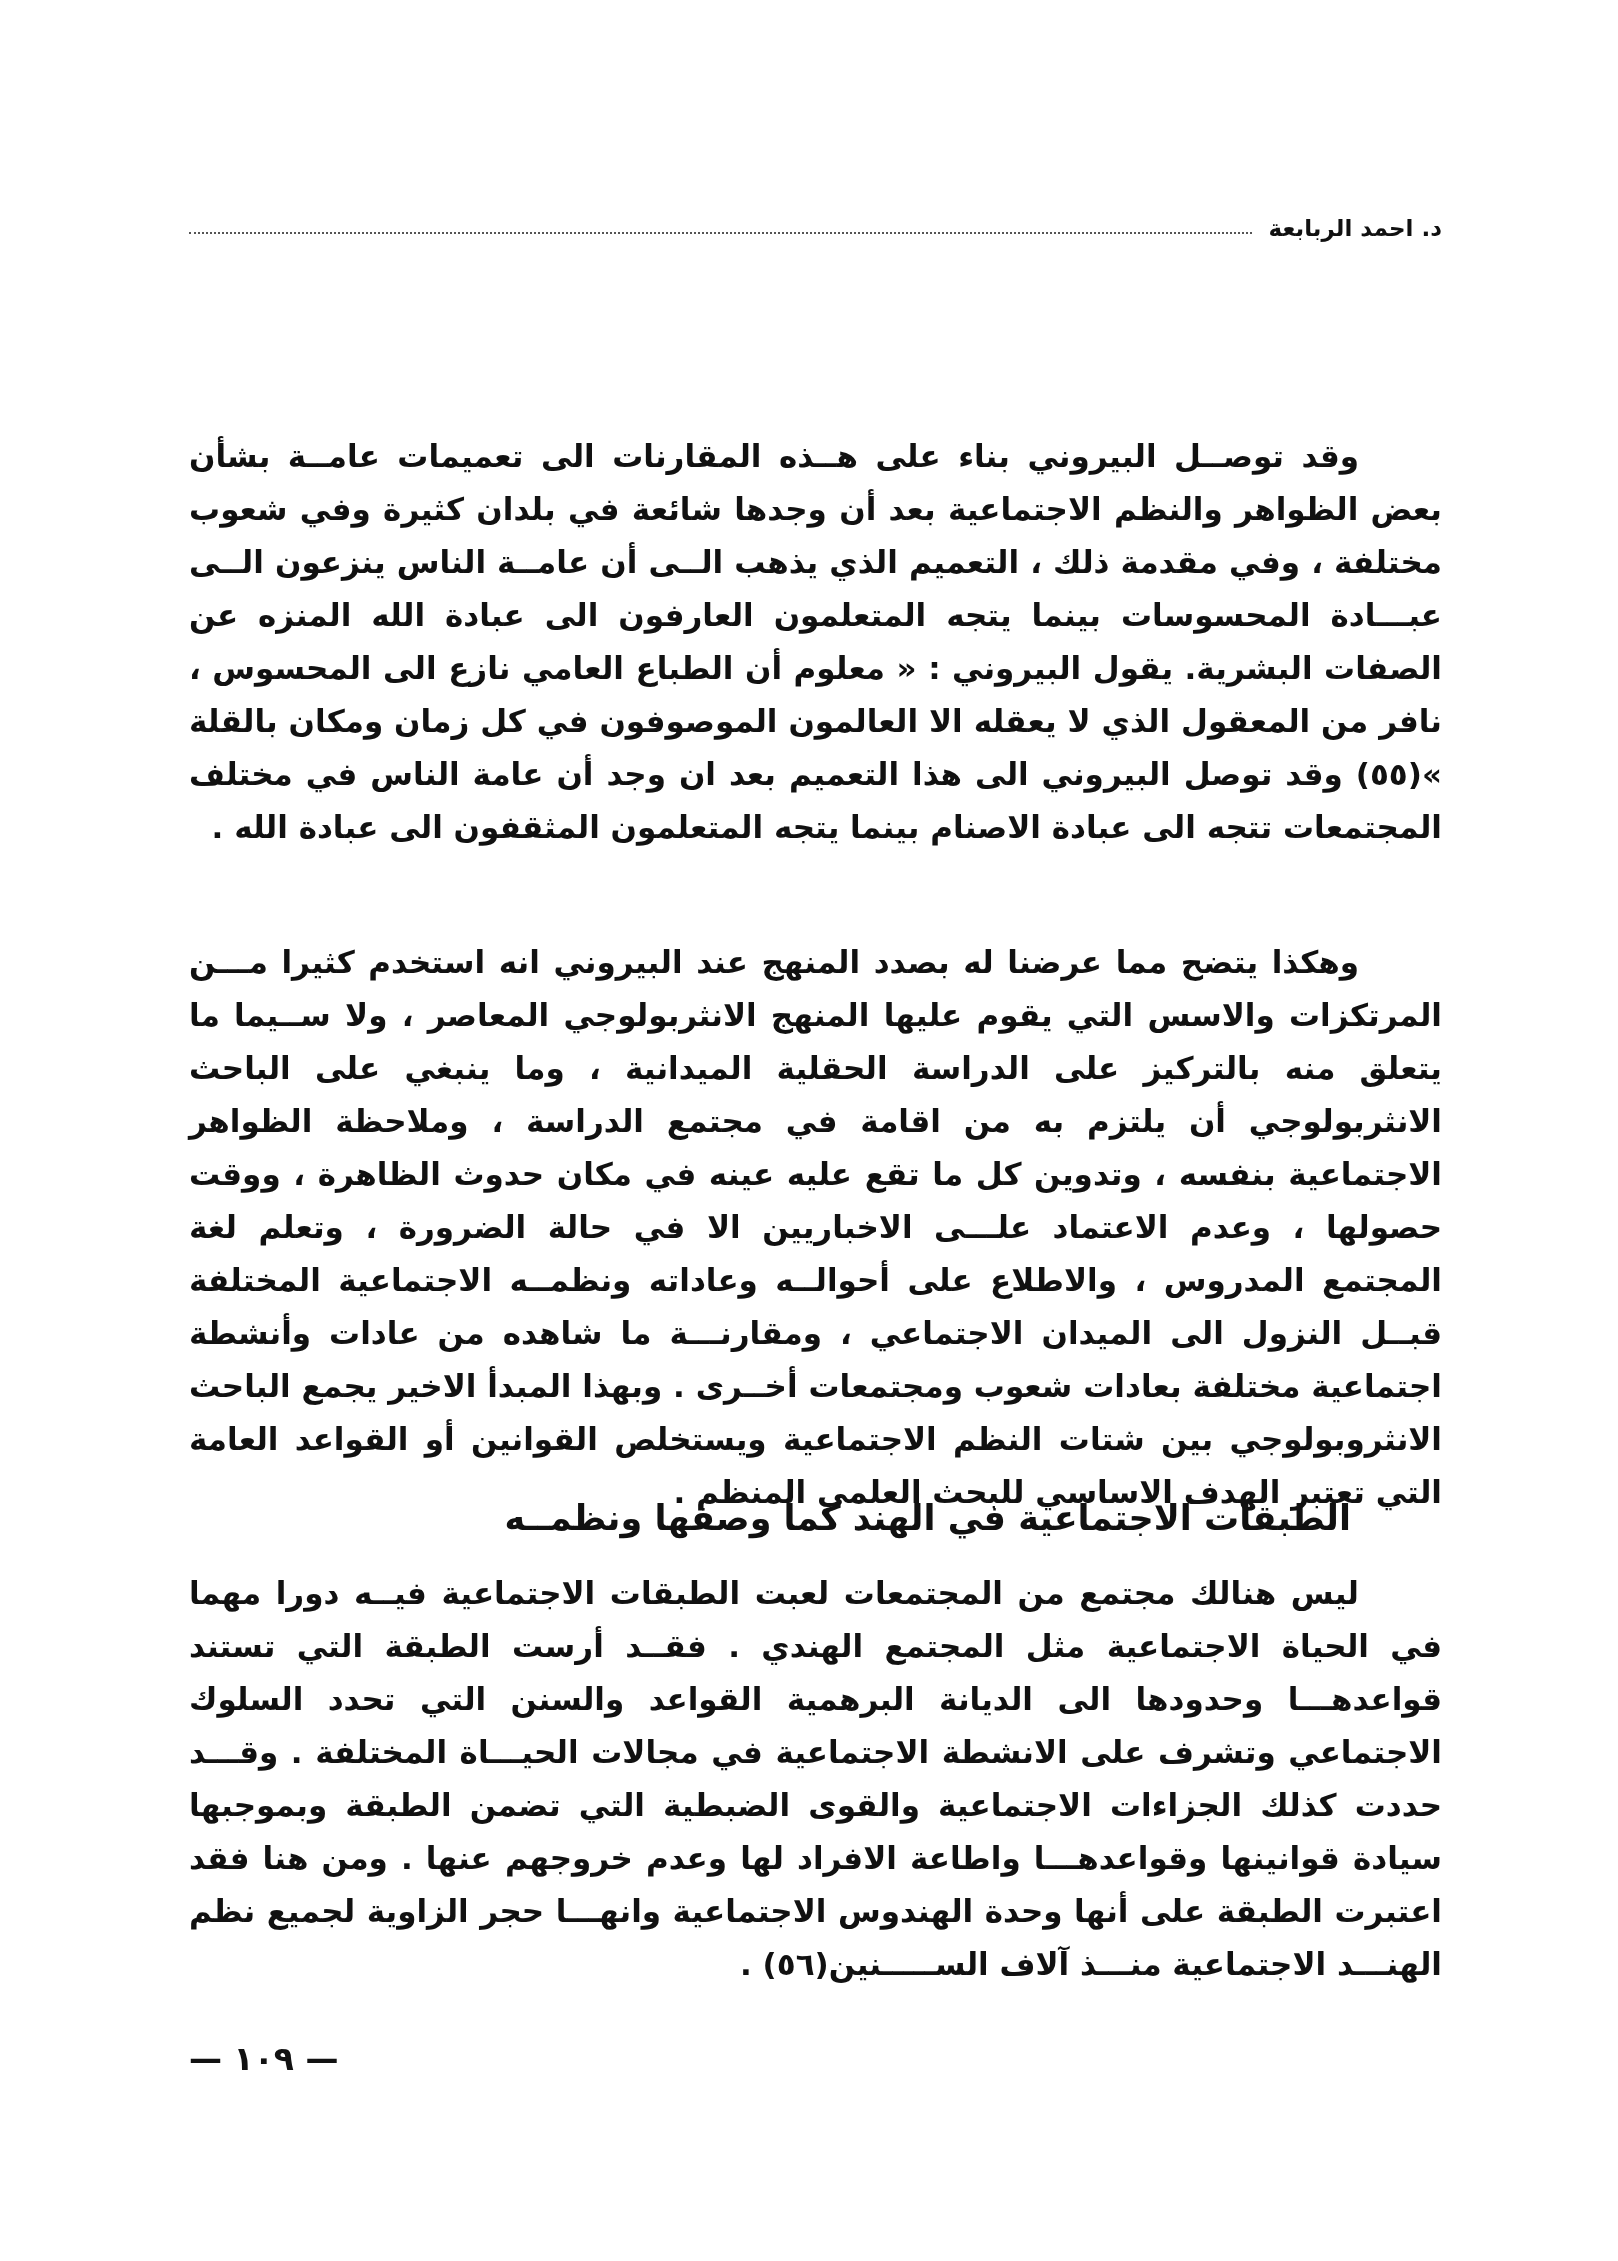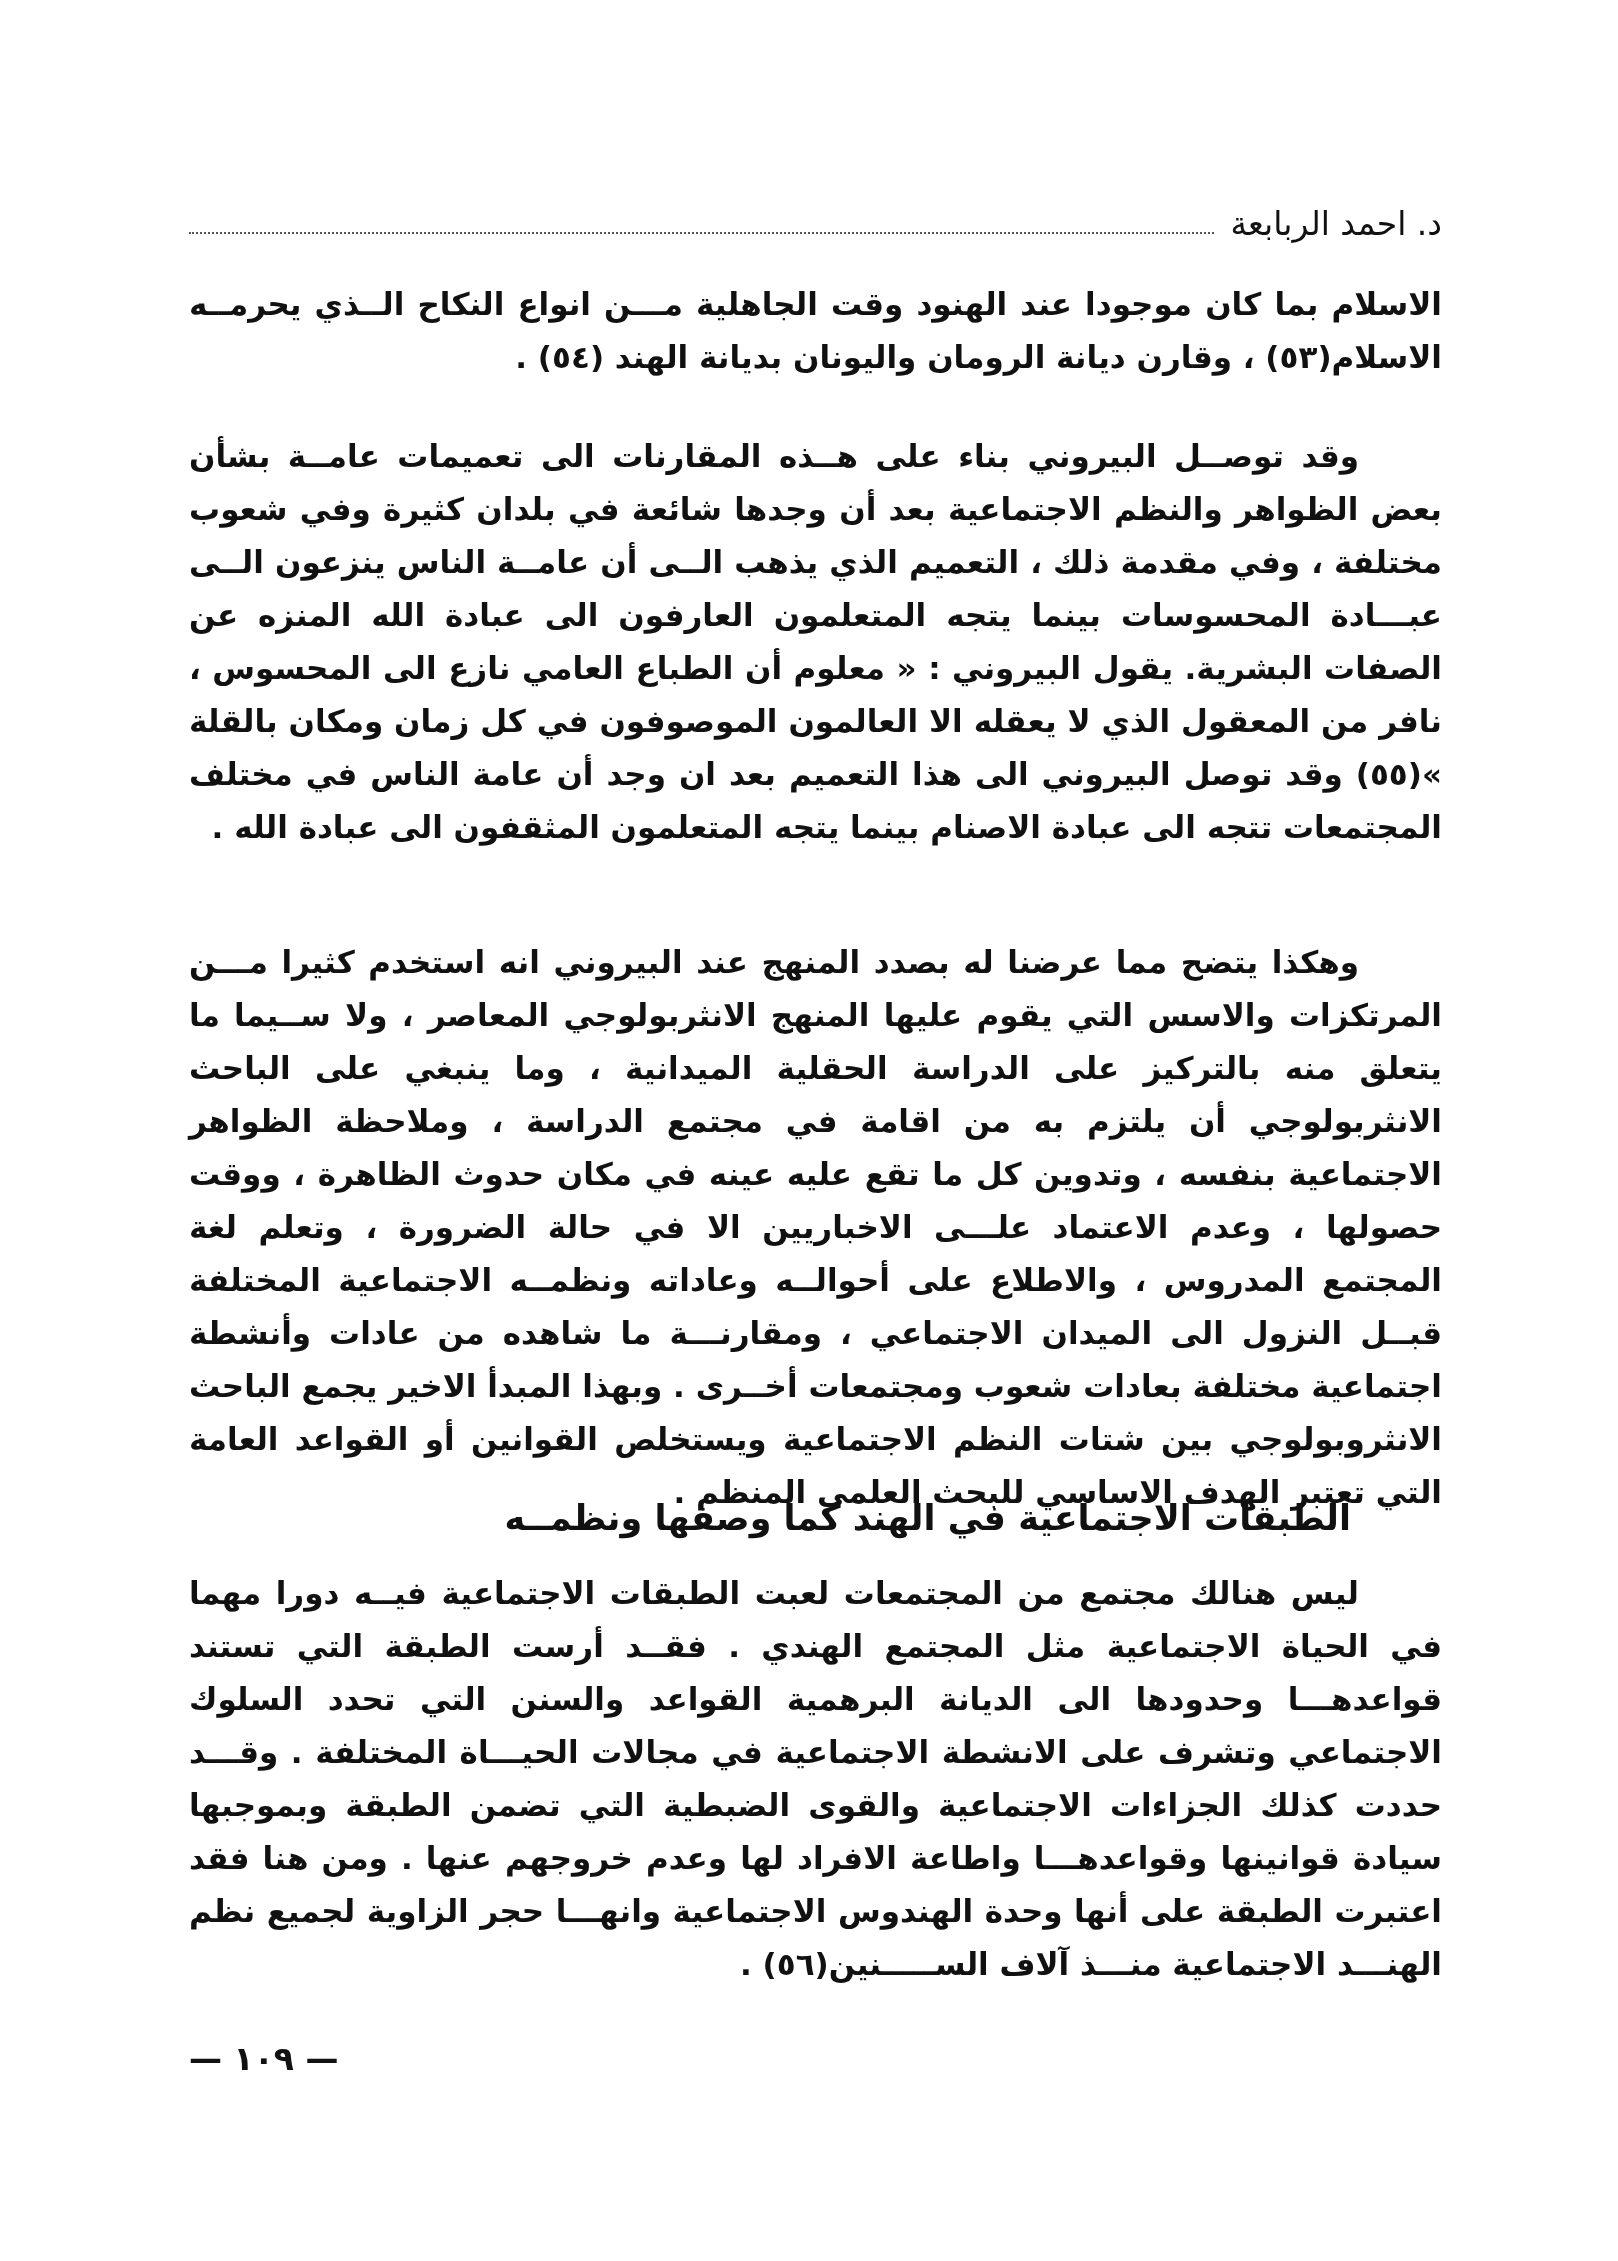--- a/index.html
+++ b/index.html
@@ -27,22 +27,22 @@
       position: absolute;
       top: 195px;
       left: 0;
       right: 0;
       height: 45px;
       display: flex;
       align-items: flex-end;
       direction: rtl;
     }
     .header-author {
-      font-weight: normal;
-      font-size: 33px;
+      font-weight: bold;
+      font-size: 23px;
       white-space: nowrap;
       padding-left: 16.6px;
       line-height: 1;
     }
     .header-rule {
       flex: 1;
       border-bottom: 2.3px dotted #555555;
       margin-bottom: 6px;
       margin-left: 0;
     }
@@ -93,23 +93,20 @@
 </head>
 <body>
 
 <div class="page">
 
   <div class="running-header">
     <span class="header-author">د. احمد الربابعة</span>
     <span class="header-rule"></span>
   </div>
 
-  <div class="body-text" id="p1">
-    <p class="para">الاسلام بما كان موجودا عند الهنود وقت الجاهلية مـــن انواع النكاح الــذي يحرمــه الاسلام(٥٣) ، وقارن ديانة الرومان واليونان بديانة الهند (٥٤) .</p>
-  </div>
 
   <div class="body-text" id="p2">
     <p class="para indent">وقد توصــل البيروني بناء على هــذه المقارنات الى تعميمات عامــة بشأن بعض الظواهر والنظم الاجتماعية بعد أن وجدها شائعة في بلدان كثيرة وفي شعوب مختلفة ، وفي مقدمة ذلك ، التعميم الذي يذهب الــى أن عامــة الناس ينزعون الــى عبـــادة المحسوسات بينما يتجه المتعلمون العارفون الى عبادة الله المنزه عن الصفات البشرية. يقول البيروني : « معلوم أن الطباع العامي نازع الى المحسوس ، نافر من المعقول الذي لا يعقله الا العالمون الموصوفون في كل زمان ومكان بالقلة »(٥٥) وقد توصل البيروني الى هذا التعميم بعد ان وجد أن عامة الناس في مختلف المجتمعات تتجه الى عبادة الاصنام بينما يتجه المتعلمون المثقفون الى عبادة الله .</p>
   </div>
 
   <div class="body-text" id="p3">
     <p class="para indent">وهكذا يتضح مما عرضنا له بصدد المنهج عند البيروني انه استخدم كثيرا مـــن المرتكزات والاسس التي يقوم عليها المنهج الانثربولوجي المعاصر ، ولا ســيما ما يتعلق منه بالتركيز على الدراسة الحقلية الميدانية ، وما ينبغي على الباحث الانثربولوجي أن يلتزم به من اقامة في مجتمع الدراسة ، وملاحظة الظواهر الاجتماعية بنفسه ، وتدوين كل ما تقع عليه عينه في مكان حدوث الظاهرة ، ووقت حصولها ، وعدم الاعتماد علـــى الاخباريين الا في حالة الضرورة ، وتعلم لغة المجتمع المدروس ، والاطلاع على أحوالــه وعاداته ونظمــه الاجتماعية المختلفة قبــل النزول الى الميدان الاجتماعي ، ومقارنـــة ما شاهده من عادات وأنشطة اجتماعية مختلفة بعادات شعوب ومجتمعات أخــرى . وبهذا المبدأ الاخير يجمع الباحث الانثروبولوجي بين شتات النظم الاجتماعية ويستخلص القوانين أو القواعد العامة التي تعتبر الهدف الاساسي للبحث العلمي المنظم .</p>
   </div>
 
   <h2 class="section-heading">الطبقات الاجتماعية في الهند كما وصفها ونظمــه</h2>

